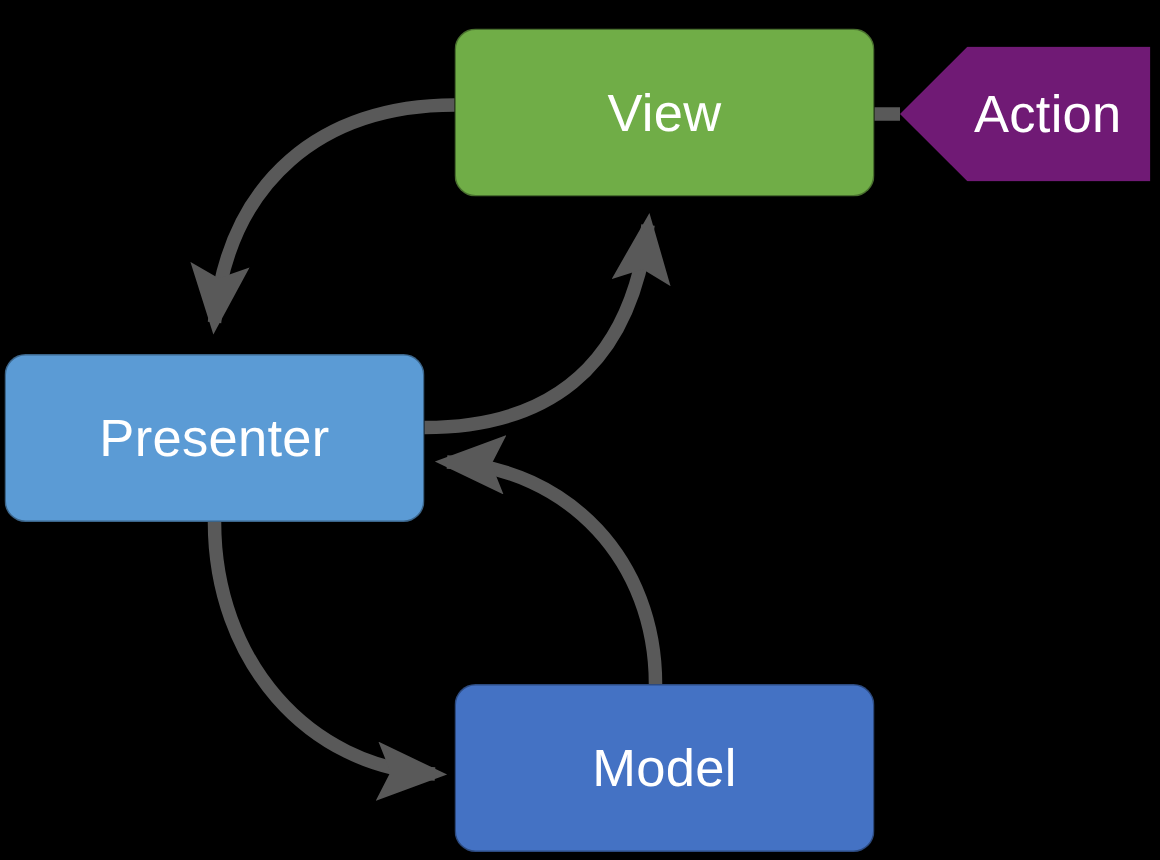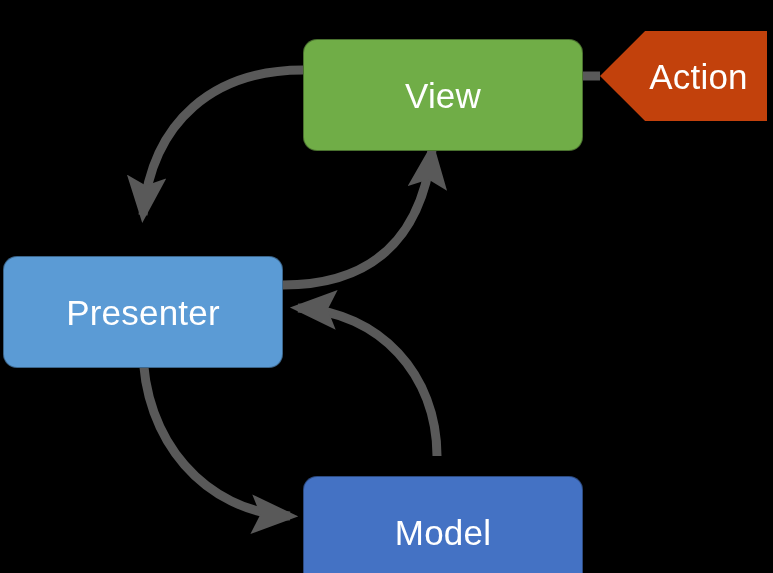--- a/index.html
+++ b/index.html
@@ -36,21 +36,20 @@
     font-size: 35px;
     font-weight: 400;
     letter-spacing: 0.2px;
     line-height: 1;
     text-align: center;
     user-select: none;
   }
   .rounded-node {
     border-radius: 14px;
     border: 1px solid rgba(0,0,0,0.35);
-    margin-top: 20px;
   }
   #node-view {
     left: 303px;
     top: 19px;
     width: 280px;
     height: 112px;
     background: #70AD47;
     z-index: 3;
   }
   #node-presenter {
@@ -67,21 +66,21 @@
     width: 280px;
     height: 112px;
     background: #4472C4;
     z-index: 3;
   }
   #node-action {
     left: 600px;
     top: 31px;
     width: 167px;
     height: 90px;
-    background: #c2410c;
+    background: #701a75;
     z-index: 3;
     clip-path: polygon(0% 50%, 27% 0%, 100% 0%, 100% 100%, 27% 100%);
     padding-left: 30px;
     border: none;
     border-radius: 0;
     text-align: center;
   }
   #node-action .node-label {
     display: block;
   }

